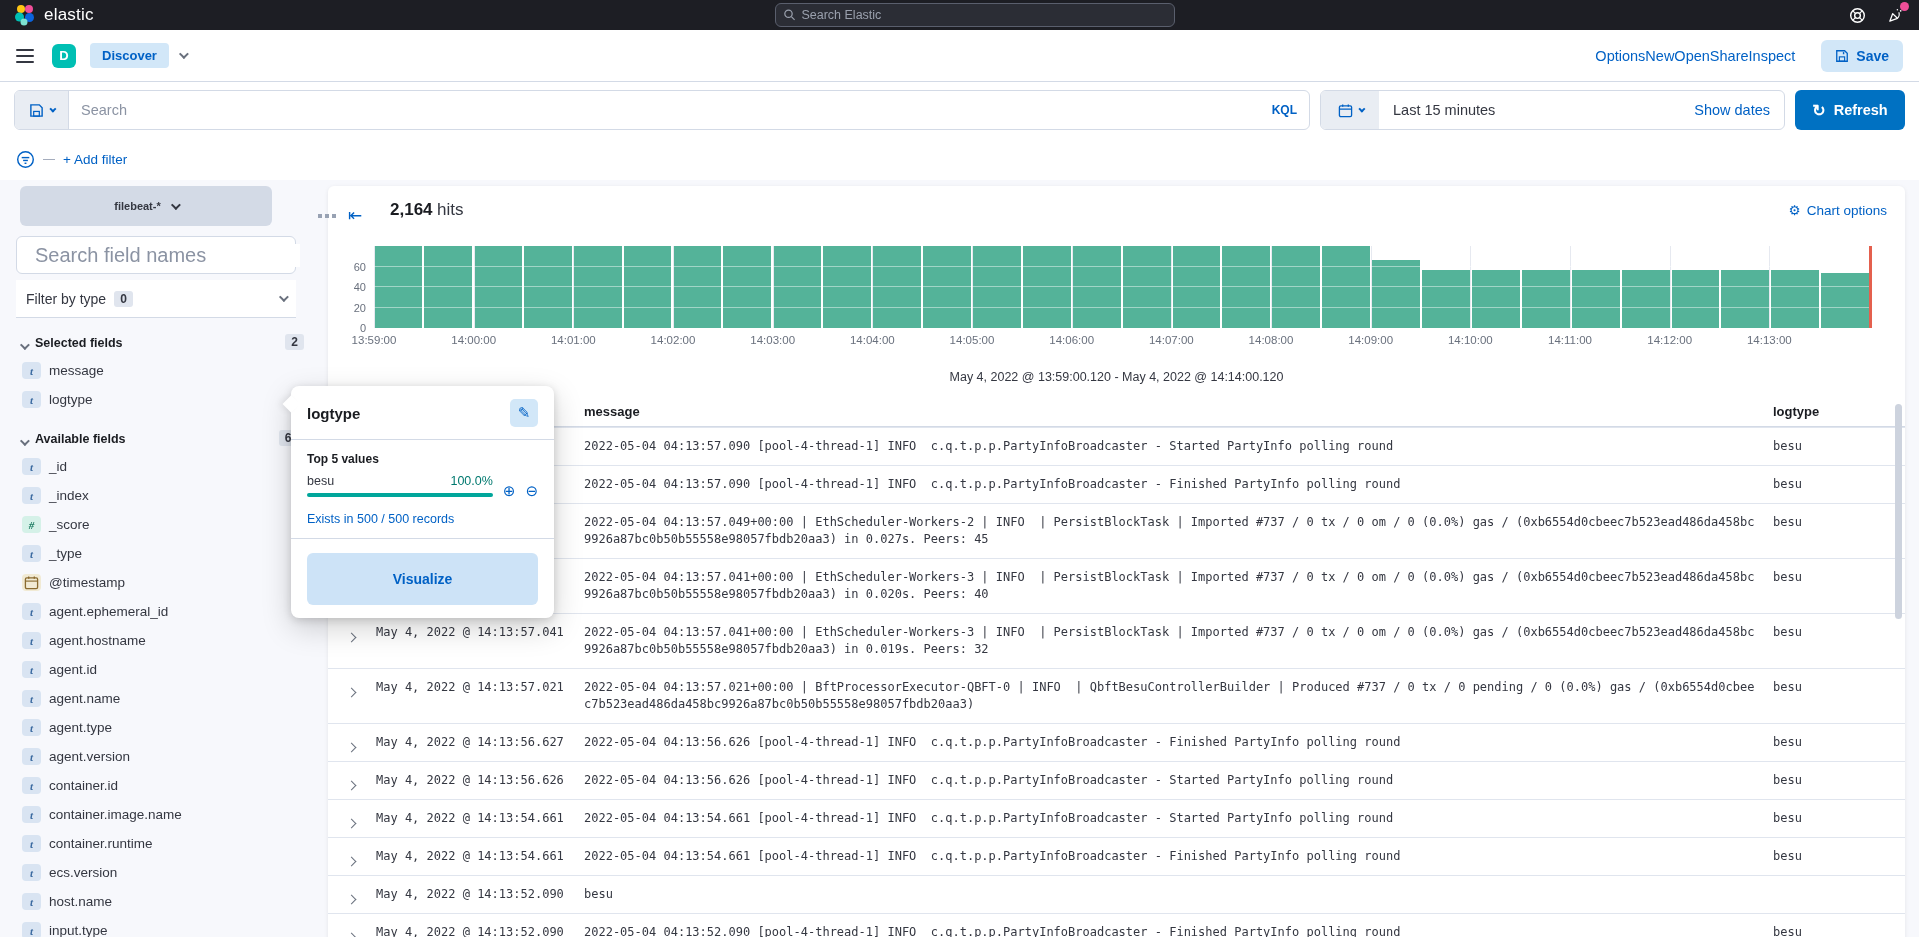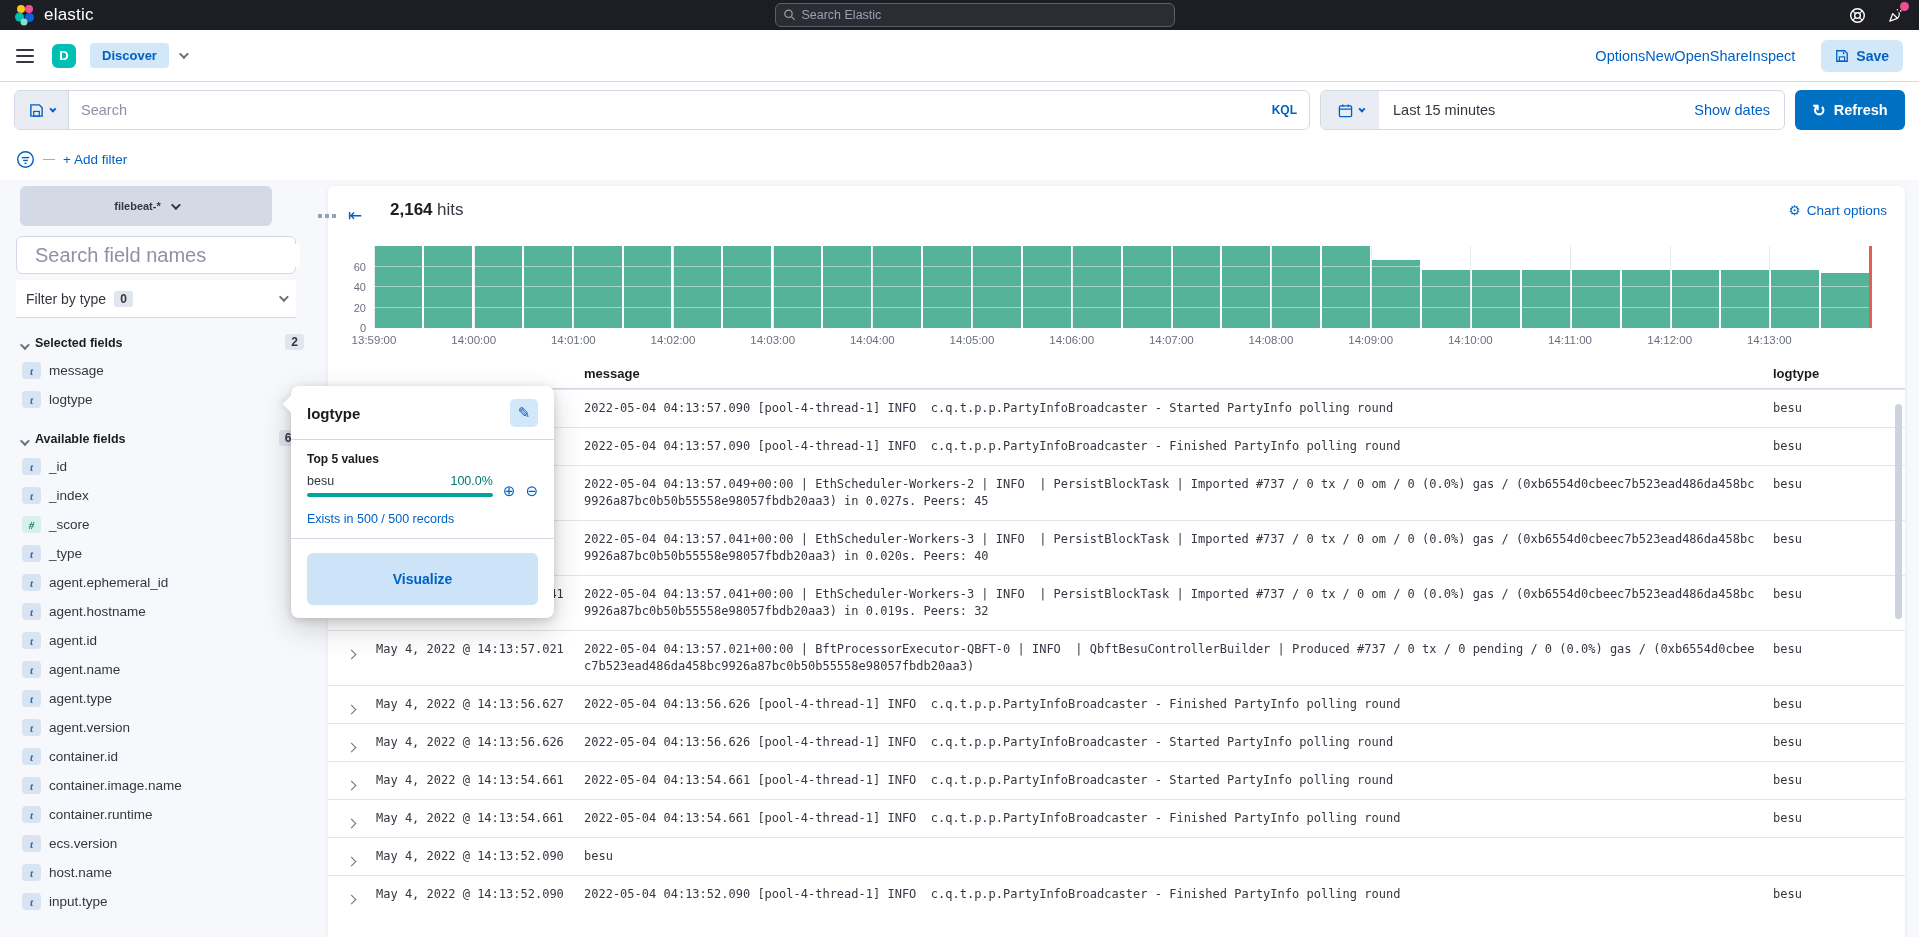--- a/index.html
+++ b/index.html
@@ -331,20 +331,31 @@
             <span class="fbadge t">t</span>
             <span class="fname">_index</span>
           </div>
           <div class="field-row">
             <span class="fbadge num">#</span>
             <span class="fname">_score</span>
           </div>
           <div class="field-row">
             <span class="fbadge t">t</span>
             <span class="fname">_type</span>
+          </div>
+          <div class="field-row">
+            <span class="fbadge date">
+              <svg width="15" height="15" viewBox="0 0 16 16">
+                <rect x="1.5" y="3" width="13" height="11.5" rx="1.5" fill="none" stroke="#8a6a2f" stroke-width="1.4"></rect>
+                <line x1="1.5" y1="6.5" x2="14.5" y2="6.5" stroke="#8a6a2f" stroke-width="1.2"></line>
+                <line x1="5" y1="1.5" x2="5" y2="4" stroke="#8a6a2f" stroke-width="1.4"></line>
+                <line x1="11" y1="1.5" x2="11" y2="4" stroke="#8a6a2f" stroke-width="1.4"></line>
+              </svg>
+            </span>
+            <span class="fname">@timestamp</span>
           </div>
           <div class="field-row">
             <span class="fbadge t">t</span>
             <span class="fname">agent.ephemeral_id</span>
           </div>
           <div class="field-row">
             <span class="fbadge t">t</span>
             <span class="fname">agent.hostname</span>
           </div>
           <div class="field-row">
@@ -477,20 +488,21 @@
             <span class="xlab" style="left: 93.3333%;">14:13:00</span>
             <span class="ylab" style="bottom: 0%; transform: translateY(50%);">0</span>
             <span class="ylab" style="bottom: 25%; transform: translateY(50%);">20</span>
             <div class="hgrid" style="bottom: 25%;"></div>
             <span class="ylab" style="bottom: 50%; transform: translateY(50%);">40</span>
             <div class="hgrid" style="bottom: 50%;"></div>
             <span class="ylab" style="bottom: 75%; transform: translateY(50%);">60</span>
             <div class="hgrid" style="bottom: 75%;"></div>
           </div>
       </div>
+      <div class="range-caption">May 4, 2022 @ 13:59:00.120 - May 4, 2022 @ 14:14:00.120</div>
 
       <div class="dtable">
         <div class="trow head">
           <div class="th"></div>
           <div class="th"></div>
           <div class="th">message</div>
           <div class="th">logtype</div>
         </div>
         <div id="rows">
             <div class="trow">

